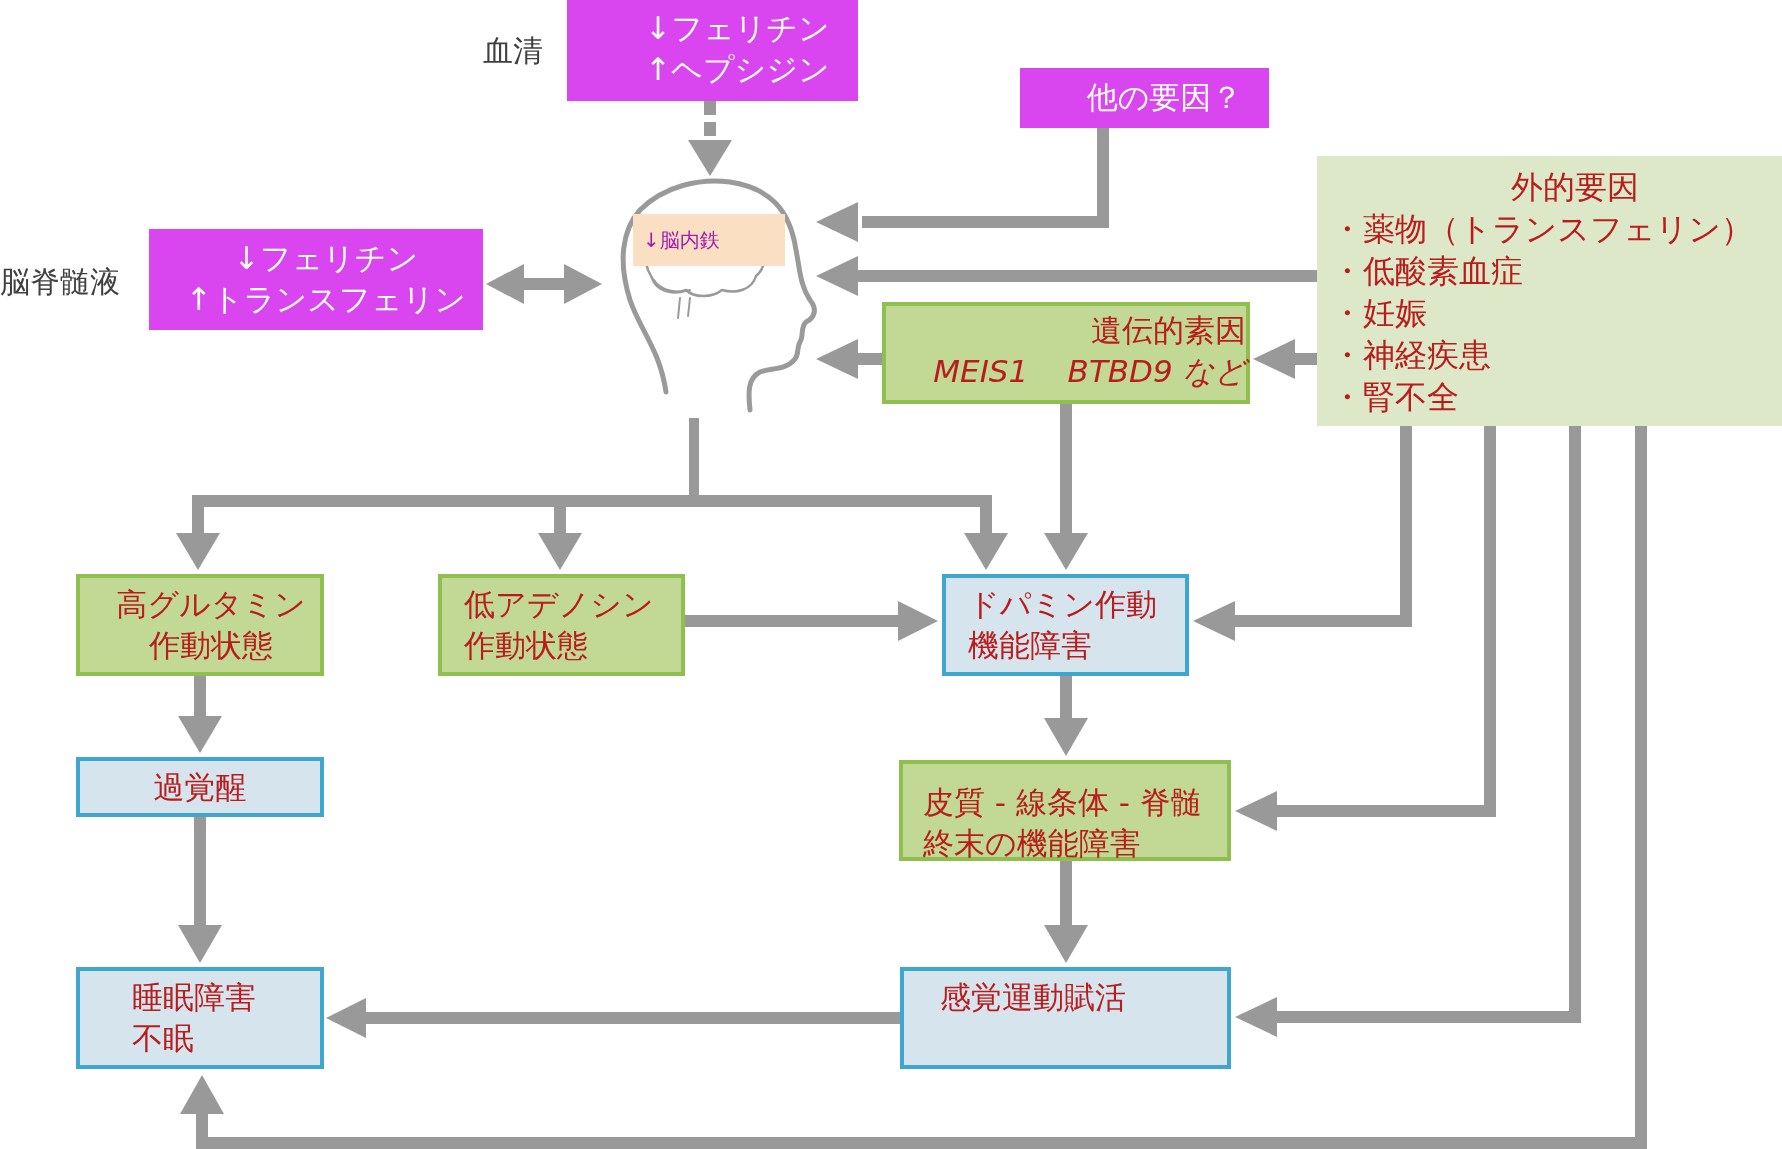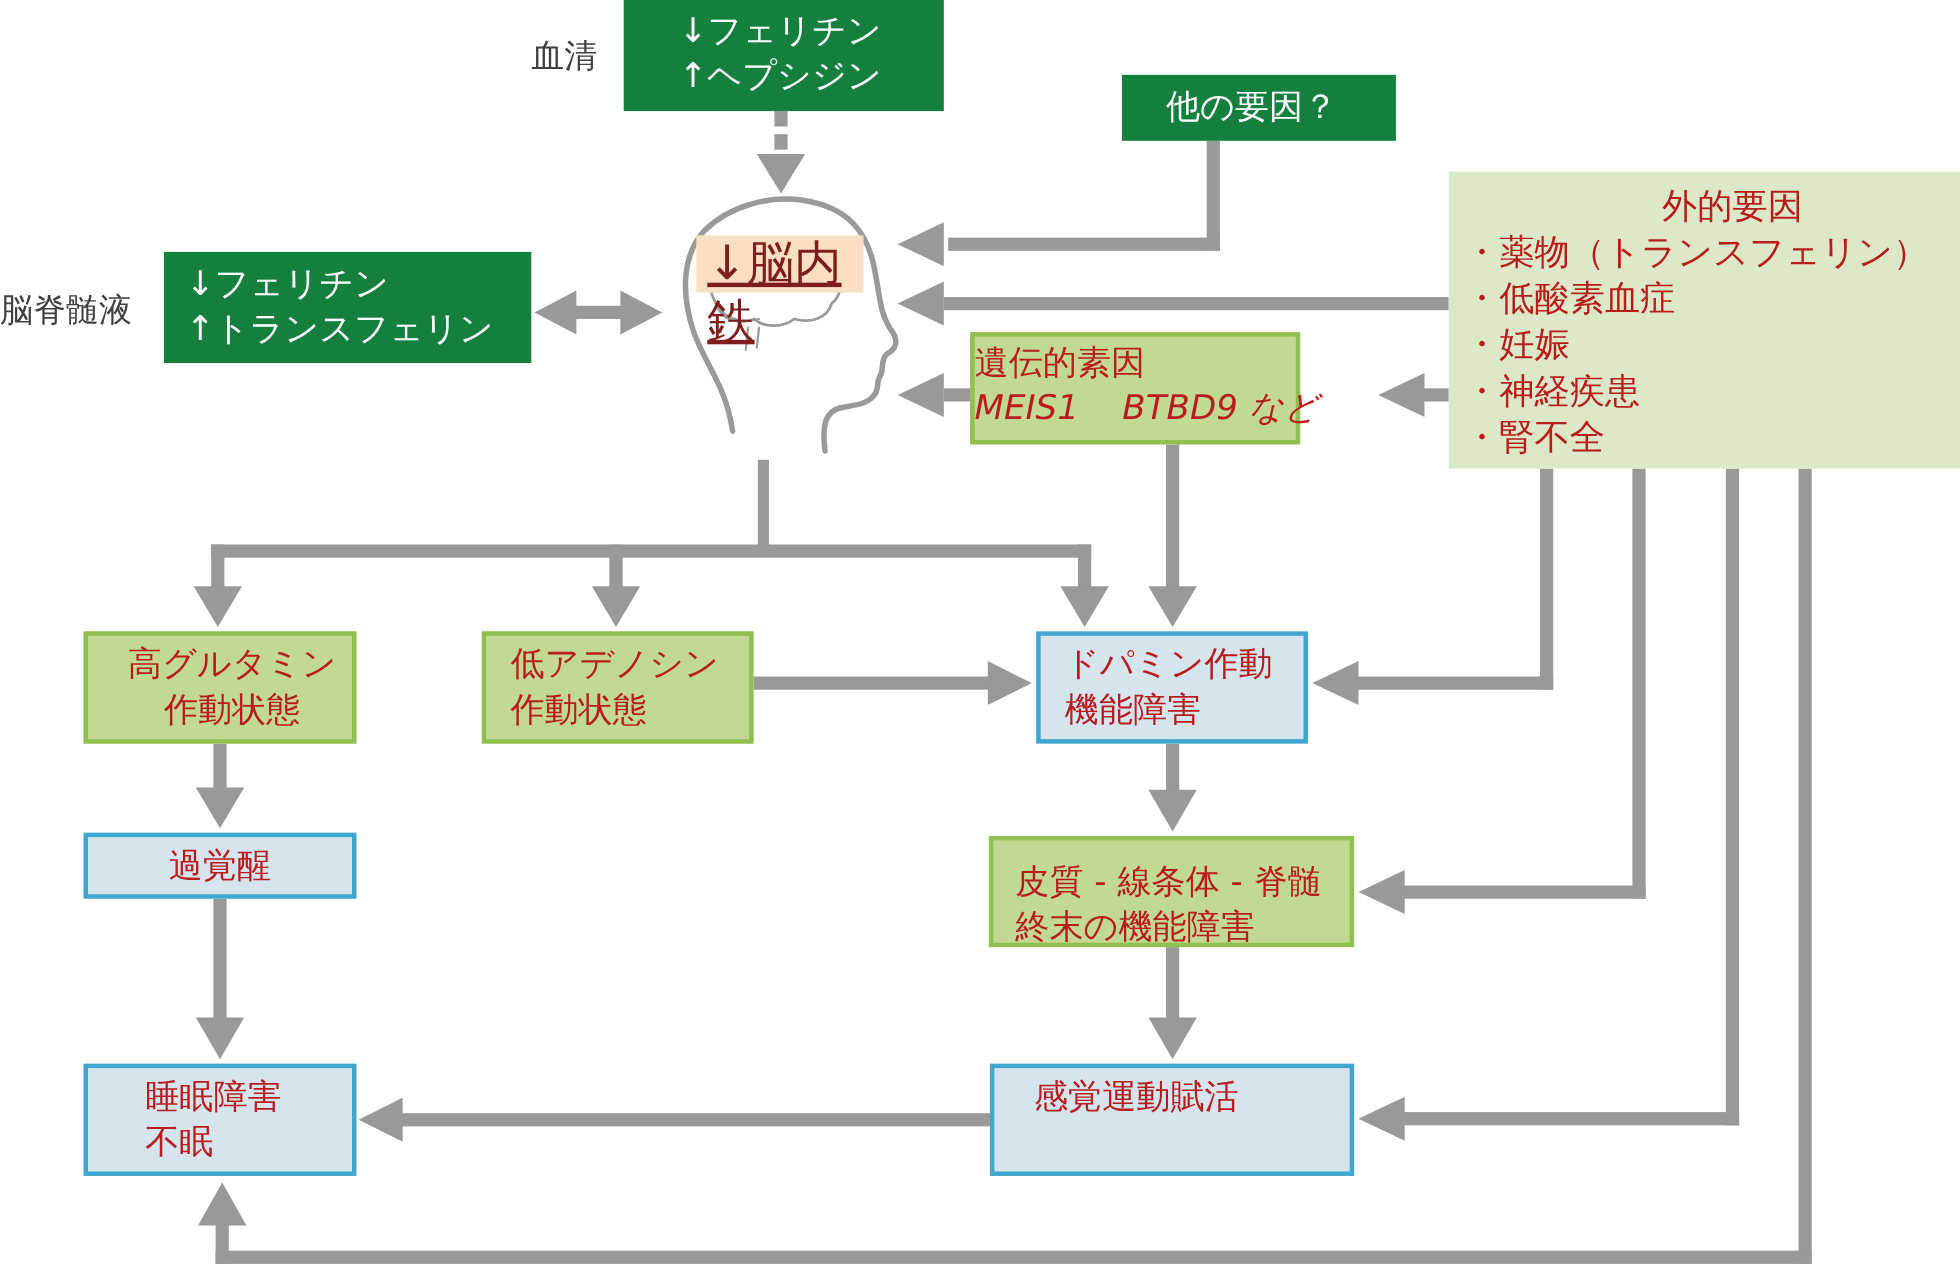--- a/index.html
+++ b/index.html
@@ -1,26 +1,26 @@
 <!DOCTYPE html>
 <html><head>
 <meta charset="utf-8">
 <style>
   html, body { margin:0; padding:0; background:#ffffff; }
   body { width:1782px; height:1149px; position:relative; overflow:hidden;
          font-family: "DejaVu Sans", "Liberation Sans", sans-serif; }
   .node { position:absolute; box-sizing:border-box; color:#b91c1c; font-size:31px; line-height:41px; }
-  .dark { background:#15803d; color:#ffffff; }
+  .dark { background:#d946ef; color:#ffffff;text-align:center; }
   .light { background:#c2d996; border:4px solid #8fc04f; }
   .blue { background:#d6e4ee; border:4px solid #3ea6cf; }
   .pale { background:#dde8c9; }
   .label-blue { position:absolute; color:#404040; font-size:30px; }
   .line { display:block; white-space:nowrap; }
   svg#arrows { position:absolute; left:0; top:0; }
-  .iron { position:absolute; background:#fbdfc3; color:#7f1d1d; font-size:43px; line-height:52px; box-sizing:border-box; padding-left:10px;text-decoration:underline; }
+  .iron { position:absolute; background:#fbdfc3; color:#a21caf; font-size:20px; line-height:52px; box-sizing:border-box; padding-left:10px; }
   .it { font-style:italic;margin-top:44px; }
 </style>
 </head>
 <body>
 
 <svg id="arrows" width="1782" height="1149">
   <g fill="#999999" stroke="none">
 
     <rect x="704" y="101" width="12" height="14"></rect>
     <rect x="704" y="122" width="12" height="14"></rect>
@@ -118,21 +118,21 @@
 </div>
 
 <div class="label-blue" style="left:0px; top:262px;">脳脊髄液</div>
 <div class="node dark" style="left:149px; top:229px; width:334px; height:101px; padding:9px 0 0 20px;">
   <span class="line">↓フェリチン</span>
   <span class="line">↑トランスフェリン</span>
 </div>
 
 <div class="iron" style="left:633px; top:214px; width:152px; height:52px;">↓脳内鉄</div>
 
-<div class="node light" style="left:882px; top:302px; width:300px; height:102px; padding:4px 0 0 0; text-align:left;">
+<div class="node light" style="left:882px; top:302px; width:368px; height:102px; padding:4px 0 0 0; text-align:right;">
   <span class="line">遺伝的素因</span>
   <span class="line">
     <span class="it">MEIS1</span>&nbsp;&nbsp;&nbsp;
     <span class="it">BTBD9</span>
     <span class="it">など</span>
   </span>
 </div>
 
 <div class="node light" style="left:76px; top:574px; width:248px; height:102px; padding:6px 0 0 22px;text-align:center;">
   <span class="line">高グルタミン</span>

